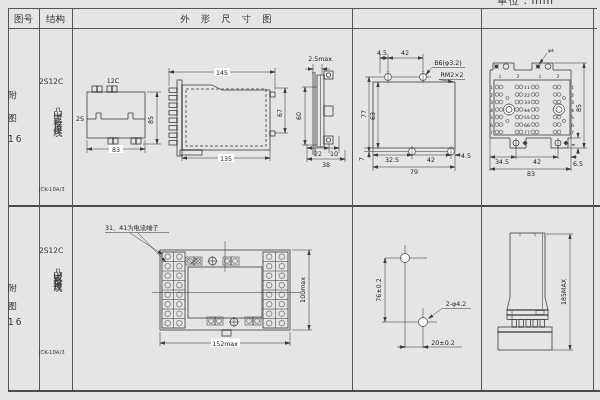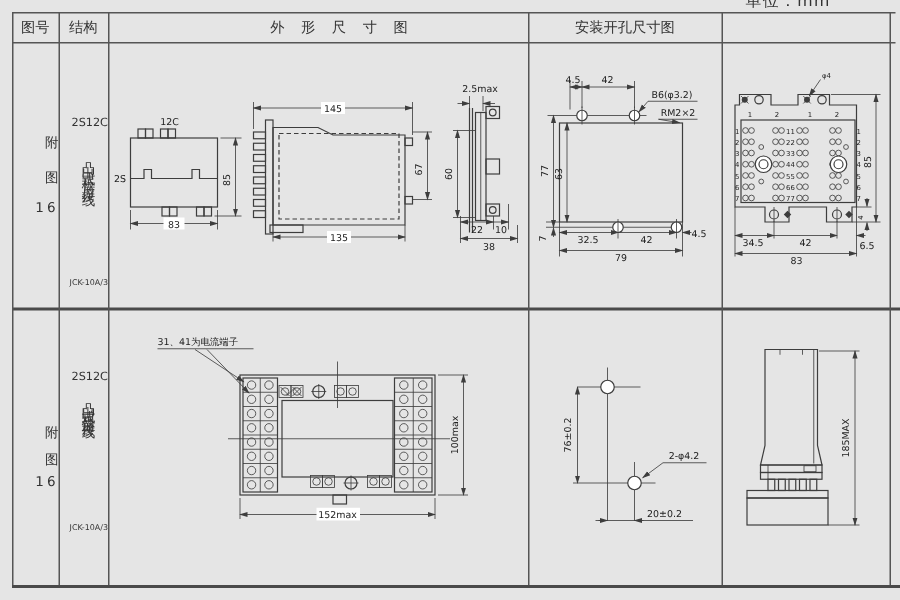--- a/index.html
+++ b/index.html
@@ -4,21 +4,21 @@
 <style>
   html,body{margin:0;padding:0;background:#fff;width:600px;height:400px;overflow:hidden;
     font-family:"DejaVu Sans","Liberation Sans",sans-serif;color:#2b2b2b;}
   #sheet{position:relative;width:600px;height:400px;background:#e5e5e5;}
   .hline,.vline{position:absolute;background:#555;}
   .hline{height:1px;}
   .vline{width:1px;}
   .thick{height:2px;background:#4a4a4a;}
   .hd{position:absolute;top:9px;height:19px;line-height:19px;text-align:center;
       font-size:9.5px;color:#333;}
-  .cellTxt{position:absolute;text-align:right;color:#333;}
+  .cellTxt{position:absolute;text-align:left;color:#333;}
   .vertTxt{position:absolute;writing-mode:vertical-rl;text-orientation:upright;
       color:#333;font-size:9px;}
   .unit{position:absolute;top:-6px;left:497px;font-size:10.5px;letter-spacing:1px;color:#333;}
   svg{position:absolute;overflow:visible;}
   .ln{fill:none;stroke:#3d3d3d;stroke-width:0.8;}
   .lnw{fill:#fff;stroke:#3d3d3d;stroke-width:0.8;}
   .dm{fill:none;stroke:#3d3d3d;stroke-width:0.55;}
   .dsh{stroke-dasharray:3 2;}
   .fl{fill:#3d3d3d;stroke:none;}
   .bg{fill:#fff;stroke:none;}
@@ -67,21 +67,20 @@
   <div class="vline" style="left:8px;top:8px;height:382px;"></div>
   <div class="vline" style="left:39px;top:8px;height:382px;"></div>
   <div class="vline" style="left:72px;top:8px;height:382px;"></div>
   <div class="vline" style="left:352px;top:8px;height:382px;"></div>
   <div class="vline" style="left:481px;top:8px;height:382px;"></div>
   <div class="vline" style="left:593px;top:8px;height:382px;"></div>
 
   <div class="hd" style="left:8px;width:31px;">图号</div>
   <div class="hd" style="left:39px;width:33px;">结构</div>
   <div class="hd" style="left:88px;width:280px;letter-spacing:4px;">外 形 尺 寸 图</div>
-  <div class="hd" style="left:352px;width:129px;">安装开孔尺寸图</div>
 
   <div class="cellTxt" style="left:8px;top:89px;width:31px;font-size:9px;">附</div>
   <div class="cellTxt" style="left:8px;top:112px;width:31px;font-size:9px;">图</div>
   <div class="cellTxt" style="left:8px;top:134px;width:31px;font-size:9px;letter-spacing:2px;">16</div>
   <div class="cellTxt" style="left:39px;top:77px;width:33px;font-size:7.5px;">2S12C</div>
   <div class="vertTxt" style="left:51px;top:100px;height:92px;letter-spacing:3.5px;">凸出式板后接线</div>
   <div class="cellTxt" style="left:39px;top:186px;width:33px;font-size:5.3px;">JCK-10A/3</div>
 
   <svg style="left:72px;top:28px;" width="280" height="177" viewBox="0 0 280 177">
     <g>

